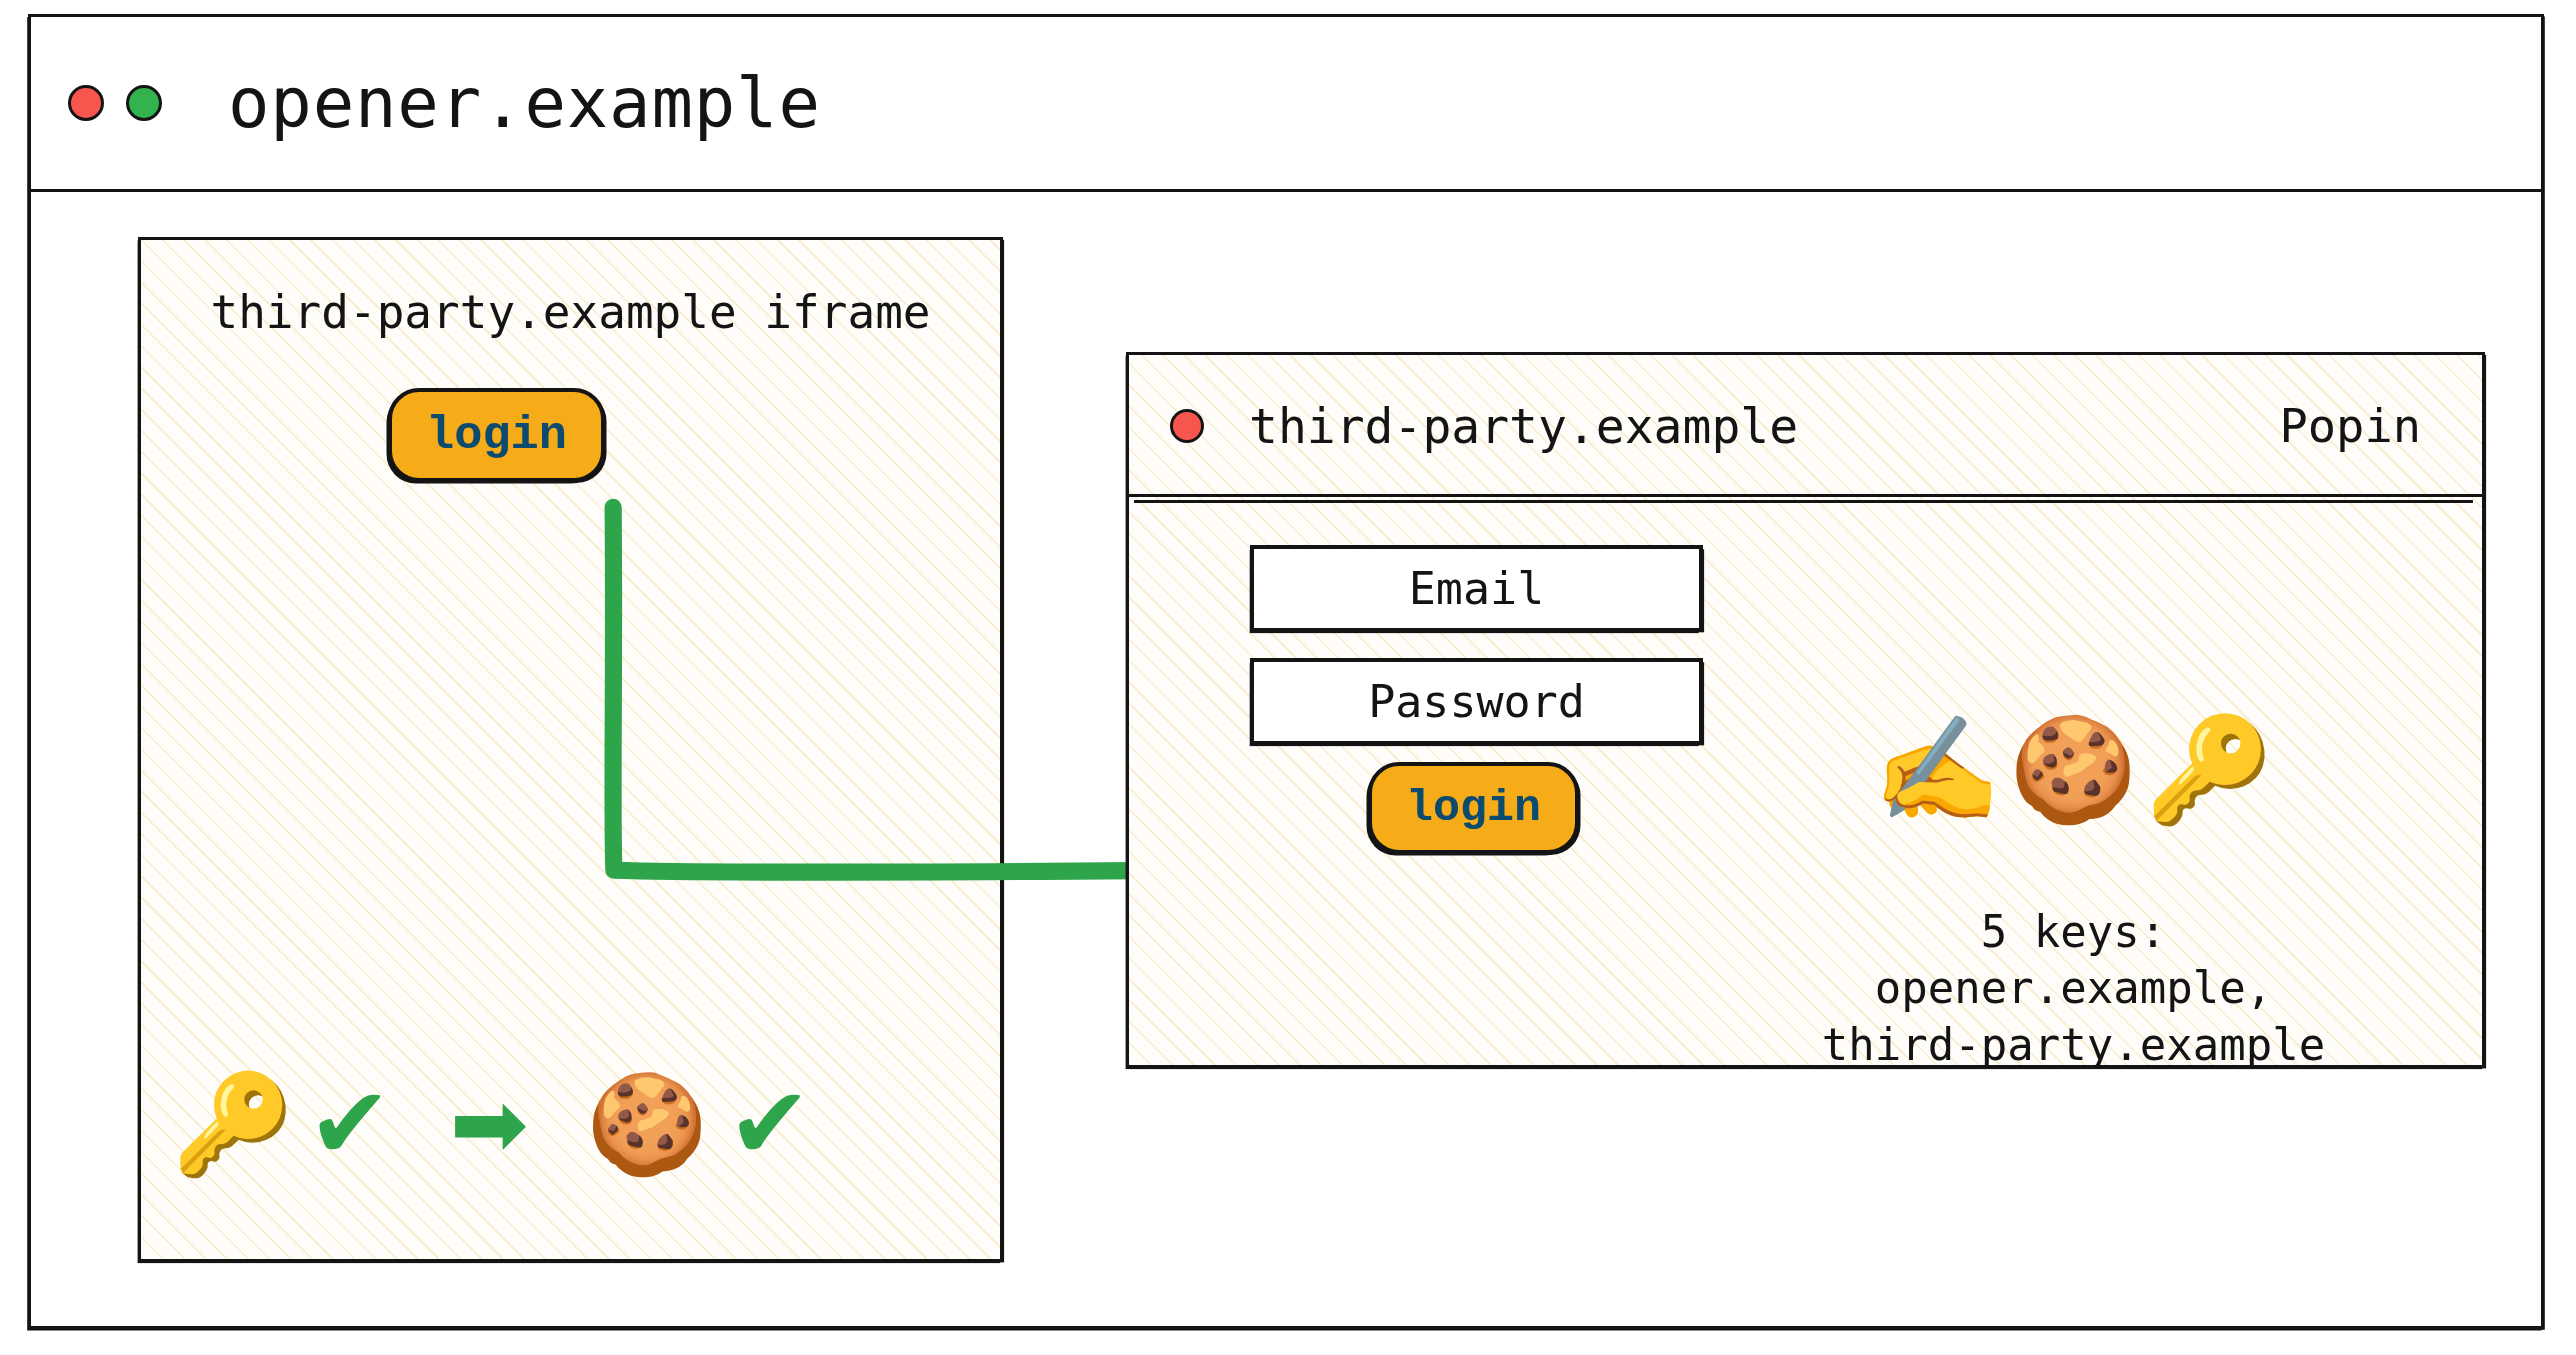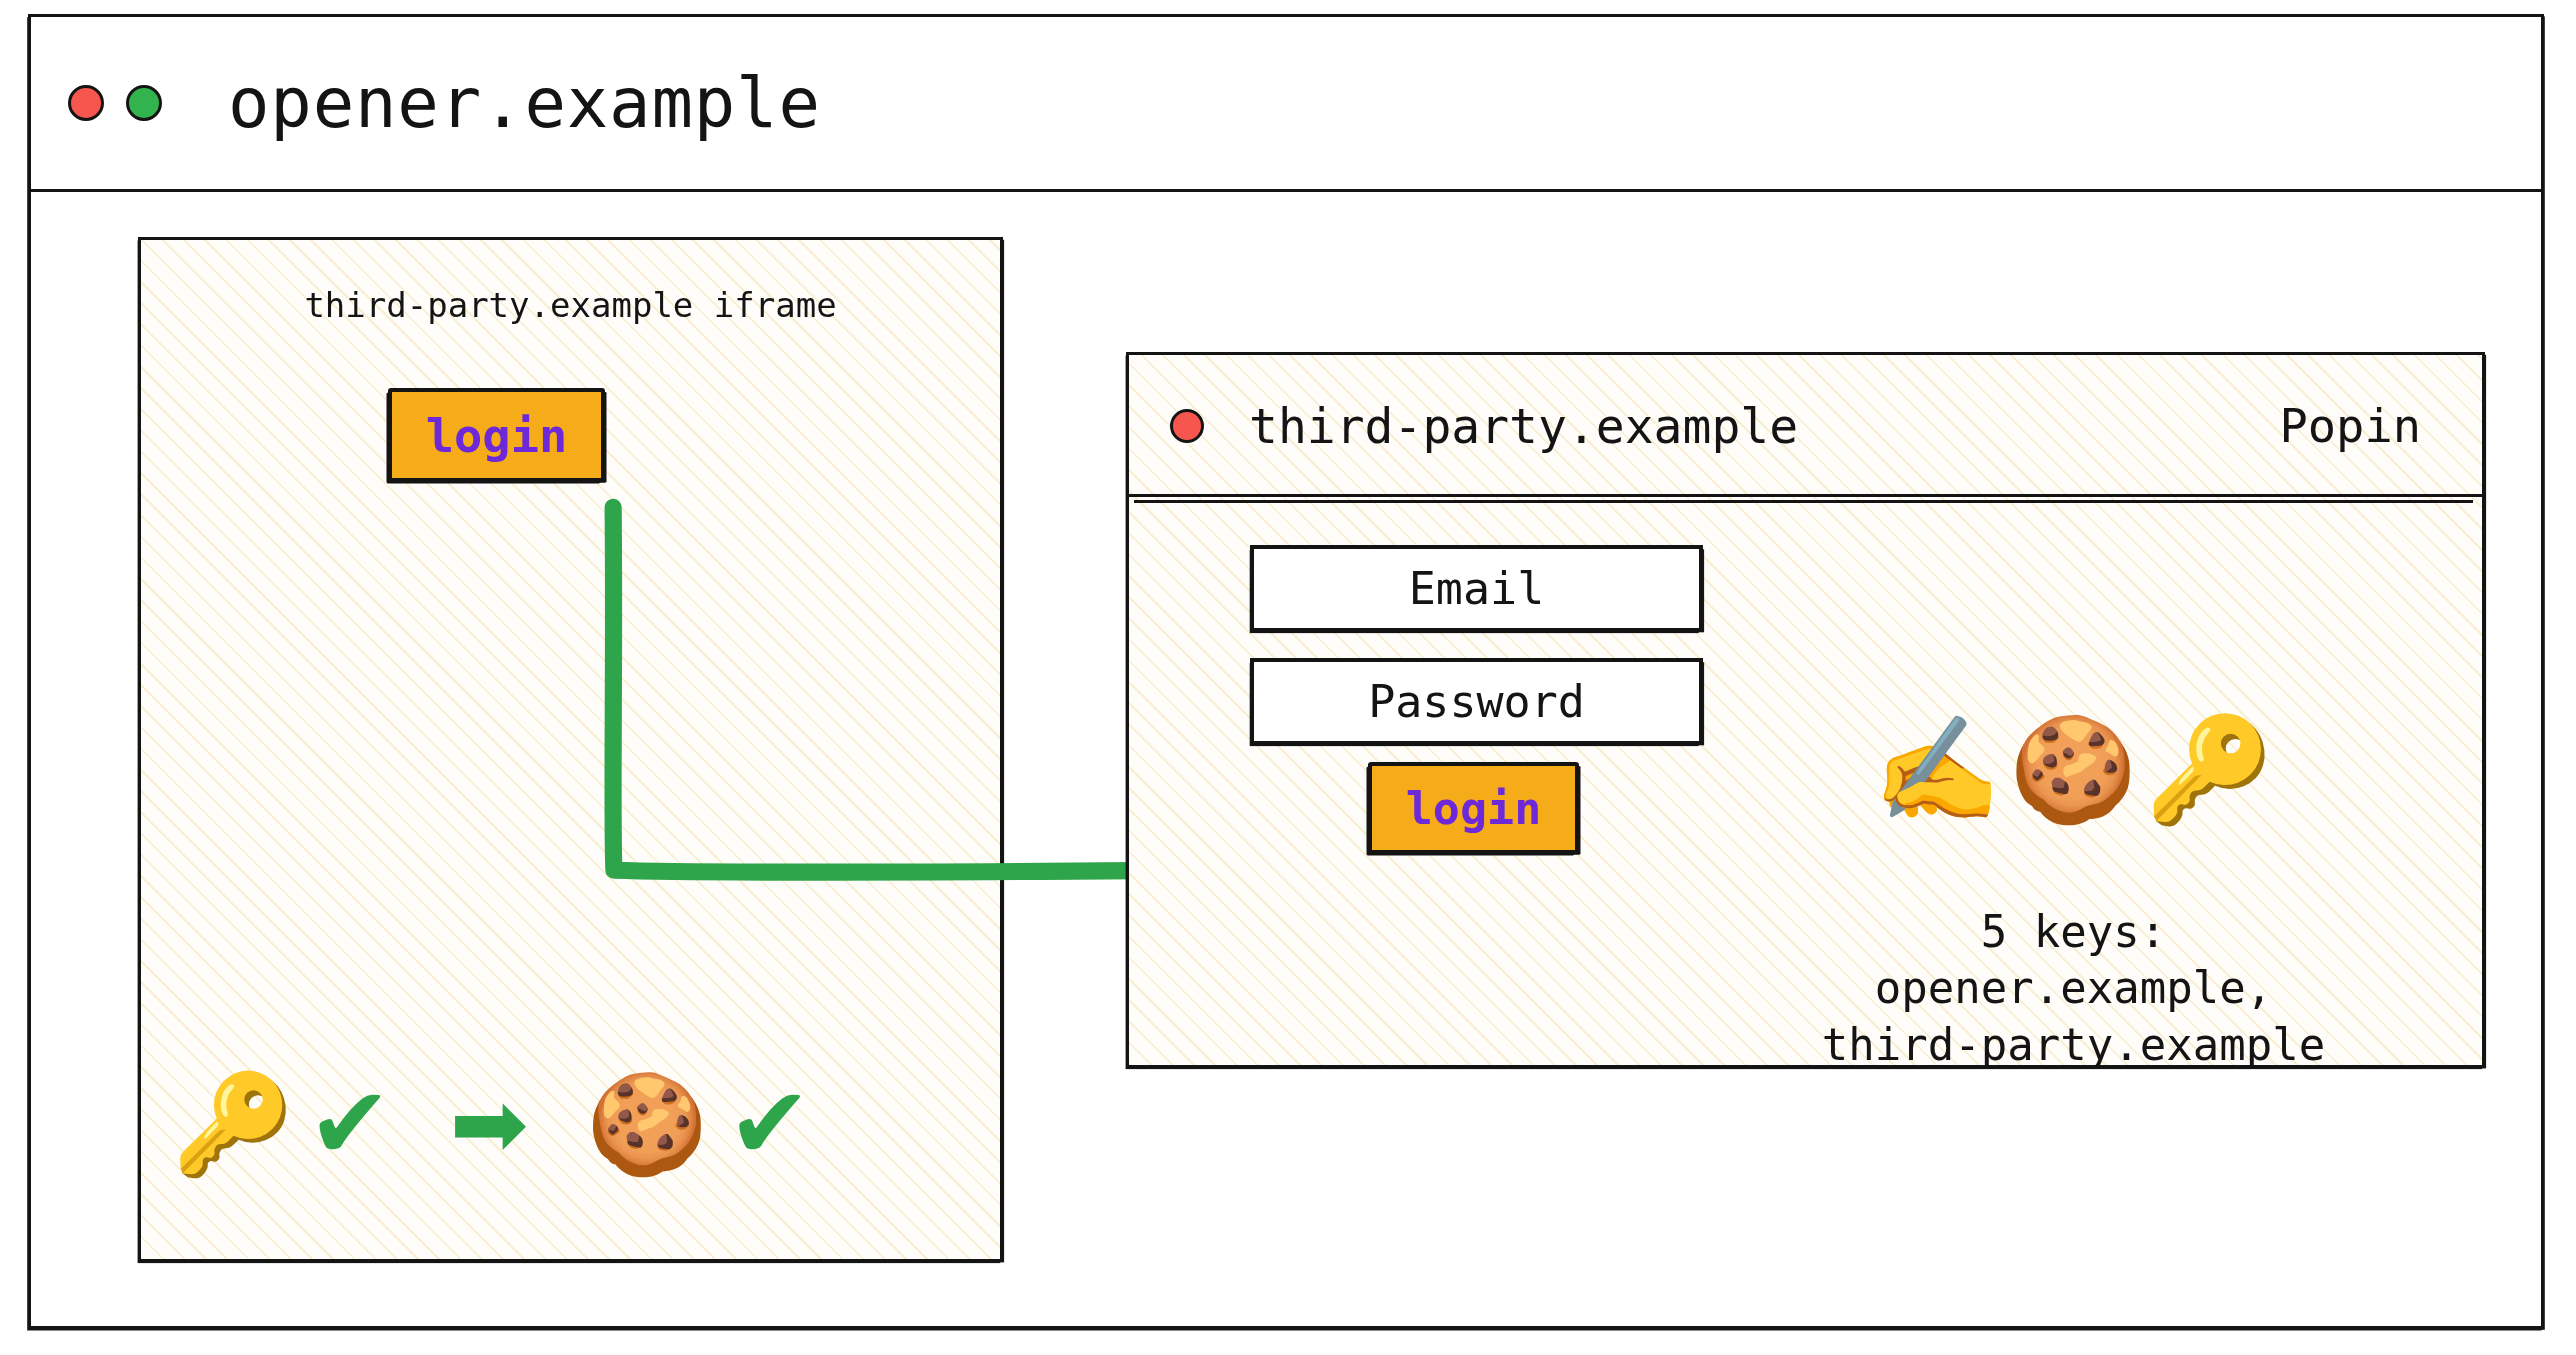--- a/index.html
+++ b/index.html
@@ -79,40 +79,41 @@
 
   
   #iframe-panel {
     left: 107px; top: 45px;
     width: 865px; height: 1025px;
   }
   #iframe-label {
     position: absolute;
     left: 0; right: 0; top: 45px;
     text-align: center;
-    font-size: 34px;
+    font-size: 46px;
     color: #141414;
     white-space: nowrap;
   }
 
   
   .login-btn {
     position: absolute;
     background: #f5ac18;
     border: 4.7px solid #141414;
-    border-radius: 3px;
+    border-radius: 31px;
     box-sizing: border-box;
     display: flex;
     align-items: center;
     justify-content: center;
-    color: #6d28d9;
+    color: #0c4a6e;
     font-weight: 700;
     box-shadow: 3.1px 2.3px 0 -1.6px #141414,
                -3.1px 3.1px 0 -1.6px #141414,
                 0 0 0 0 #141414;
+    font-family: Liberation Mono, monospace;
   }
   #iframe-login-button {
     left: 247px; top: 148px;
     width: 217px; height: 94px;
     font-size: 47px;
   }
   #popup-login-button {
     left: 239px; top: 262px;
     width: 211px; height: 92px;
     font-size: 45px;

